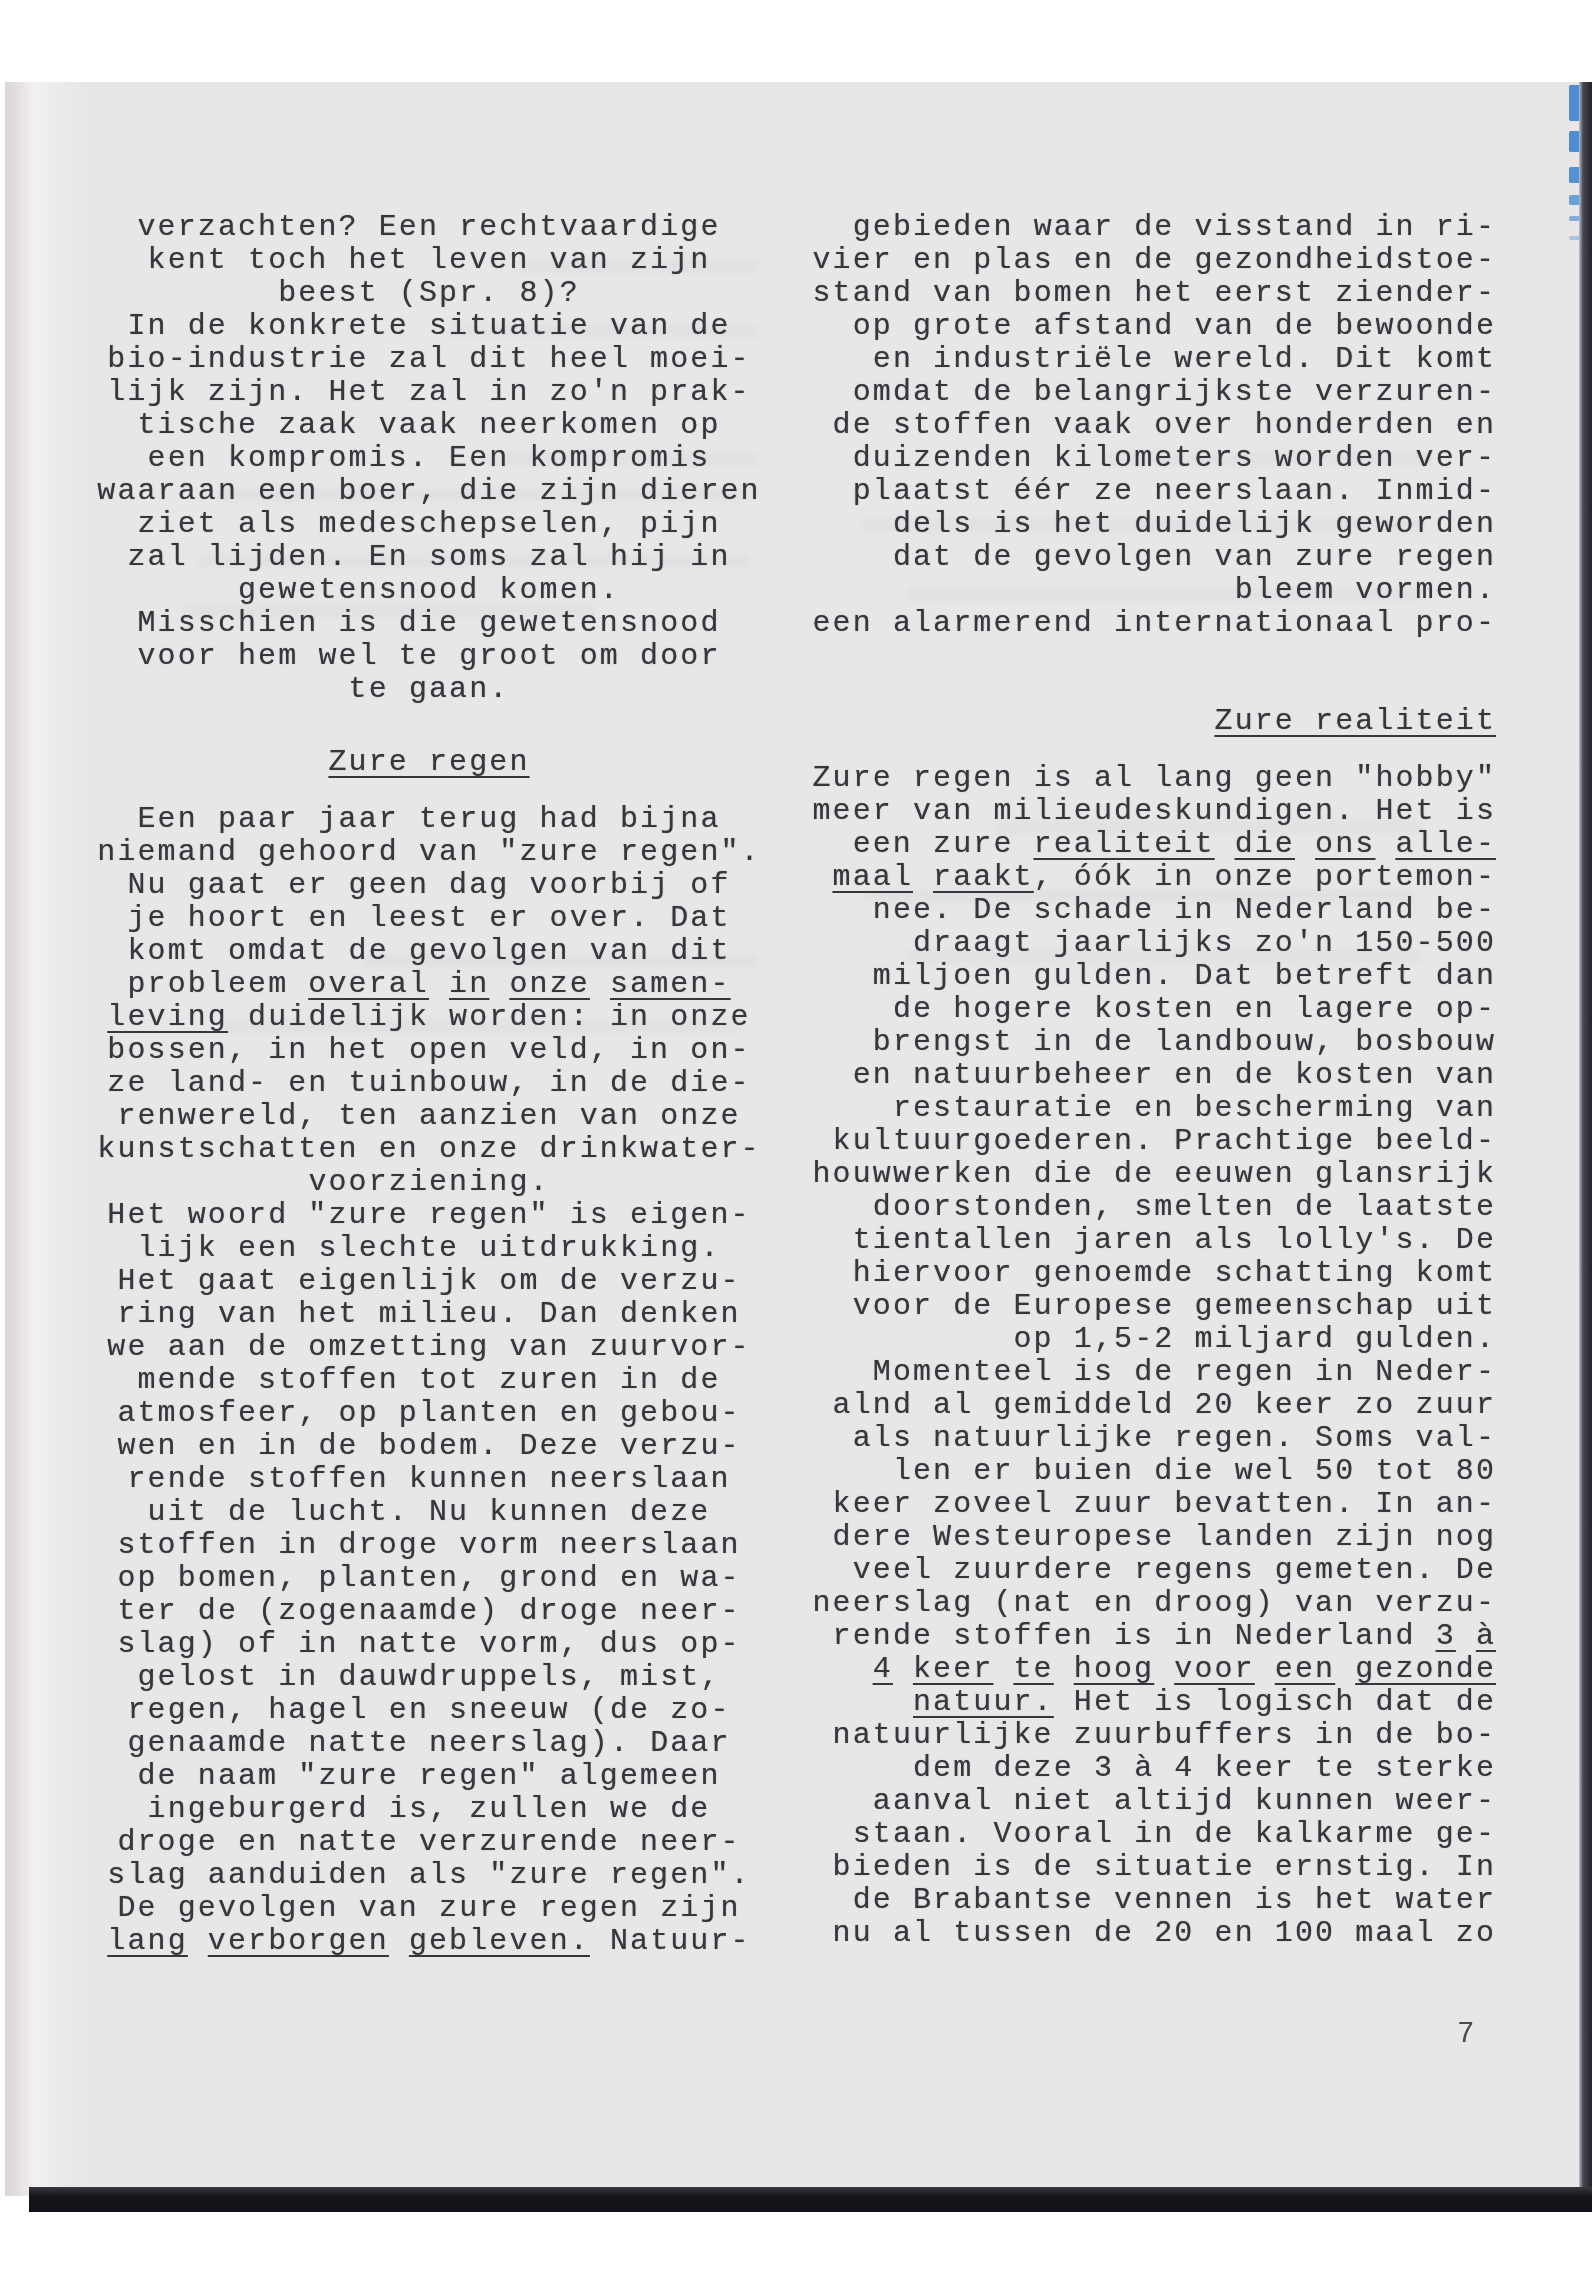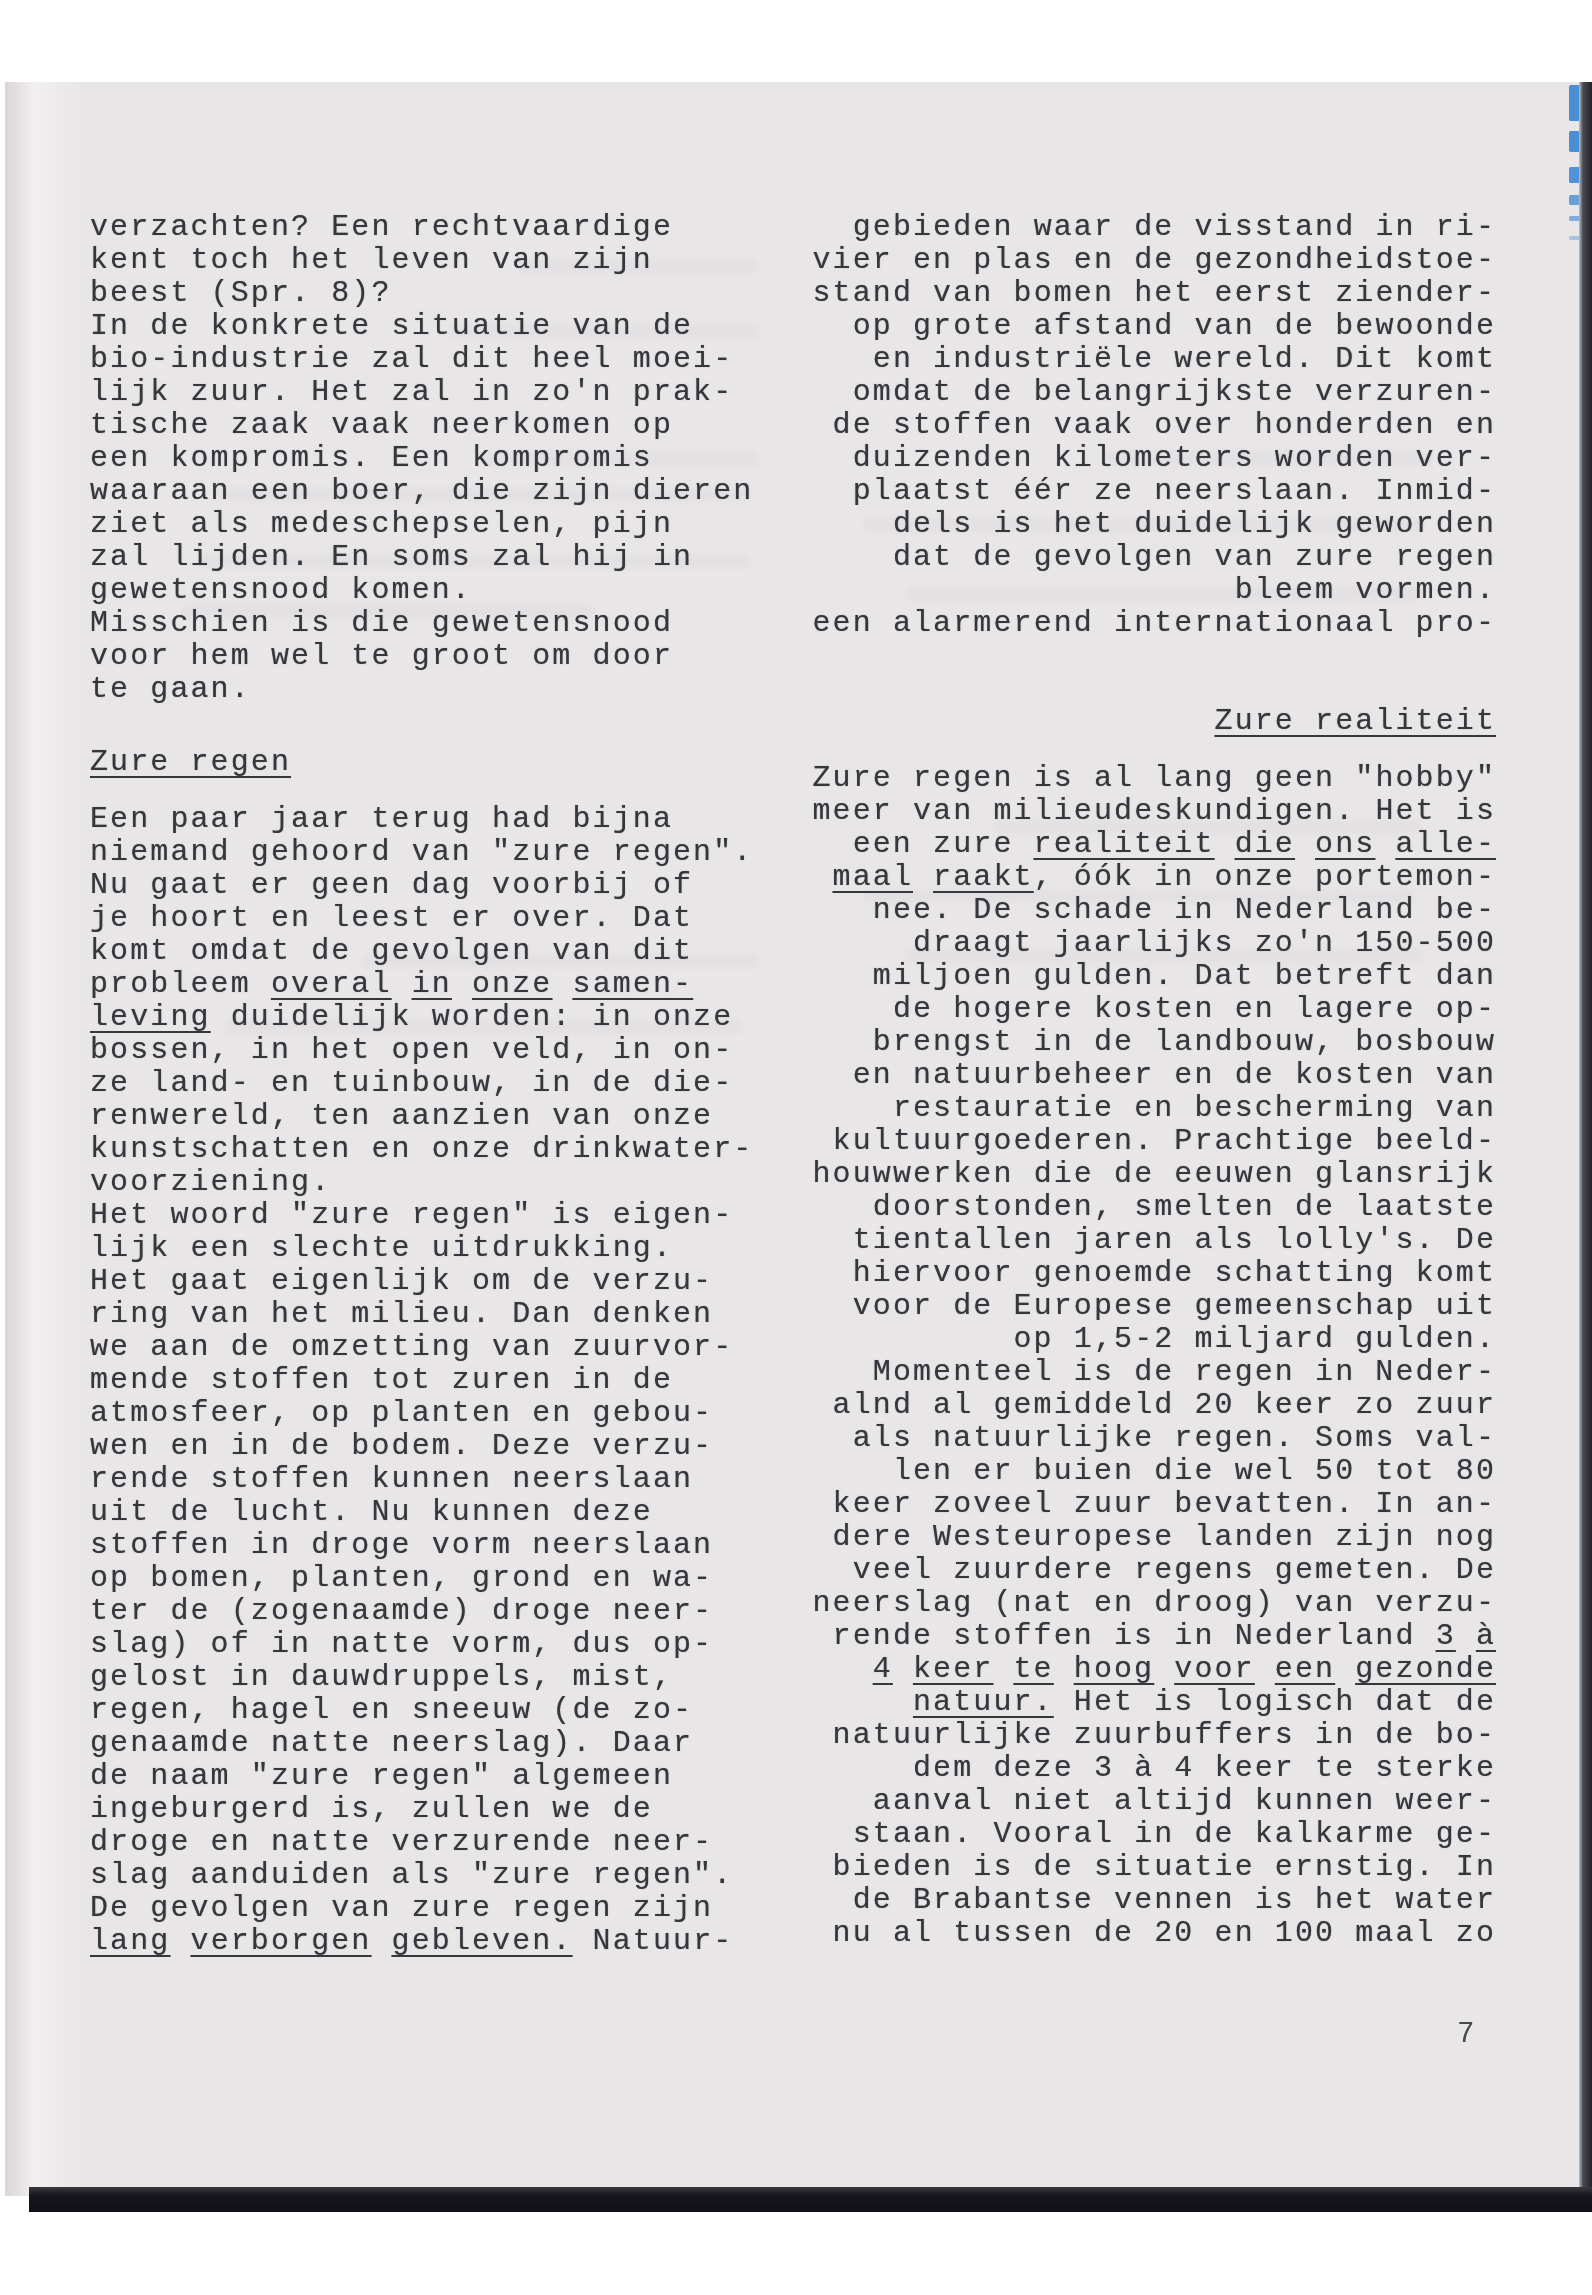--- a/index.html
+++ b/index.html
@@ -11,21 +11,21 @@
         background:#e9e6e8;
         background-image:linear-gradient(90deg,#d9d5d8 0px,#e2dee1 12px,#f3f0f2 29px,#eeebec 50px,#e9e6e8 78px,#e9e6e8 100%);}
   
   .edge-right{position:absolute;top:82px;right:0;width:13px;height:2130px;
               background:linear-gradient(90deg,#b9c4cd 0%,#4a4950 30%,#23222a 100%);}
   .edge-bottom{position:absolute;left:28.5px;top:2187px;width:1564px;height:25px;
                background:linear-gradient(180deg,#3a3940 0%,#15151b 35%,#101016 100%);}
   
   .col{position:absolute;top:211px;color:#37363c;font-size:30px;line-height:33px;
        letter-spacing:2.1px;text-shadow:0 0 1px rgba(55,54,60,.55);}
-  #col-left{left:90px;width:690px;}
+  #col-left{left:84px;width:690px;text-align:center;}
   #col-right{left:797px;width:699px;text-align:right;}
   .line{white-space:pre;height:33px;}
   u{text-decoration-line:underline;text-decoration-thickness:2.2px;text-underline-offset:6px;}
   .heading{margin-top:40px;}
   #col-right .heading{margin-top:65px;}
   .heading + .para{margin-top:24px;}
   
   .pagenum{position:absolute;left:1457px;top:2018px;font-size:29px;color:#4a4950;
            letter-spacing:1.7px;}
   
@@ -56,21 +56,21 @@
       <div class="ghost" style="left: 906px; top: 949px; width: 518px; height: 14px;"></div>
     </div>
 
   <div id="col-left" class="col">
       <div class="block para">
         <div class="line">verzachten? Een rechtvaardige</div>
         <div class="line">kent toch het leven van zijn</div>
         <div class="line">beest (Spr. 8)?</div>
         <div class="line">In de konkrete situatie van de</div>
         <div class="line">bio-industrie zal dit heel moei-</div>
-        <div class="line">lijk zuur. Het zal in zo'n prak-</div>
+        <div class="line">lijk zijn. Het zal in zo'n prak-</div>
         <div class="line">tische zaak vaak neerkomen op</div>
         <div class="line">een kompromis. Een kompromis</div>
         <div class="line">waaraan een boer, die zijn dieren</div>
         <div class="line">ziet als medeschepselen, pijn</div>
         <div class="line">zal lijden. En soms zal hij in</div>
         <div class="line">gewetensnood komen.</div>
         <div class="line">Misschien is die gewetensnood</div>
         <div class="line">voor hem wel te groot om door</div>
         <div class="line">te gaan.</div>
       </div>

